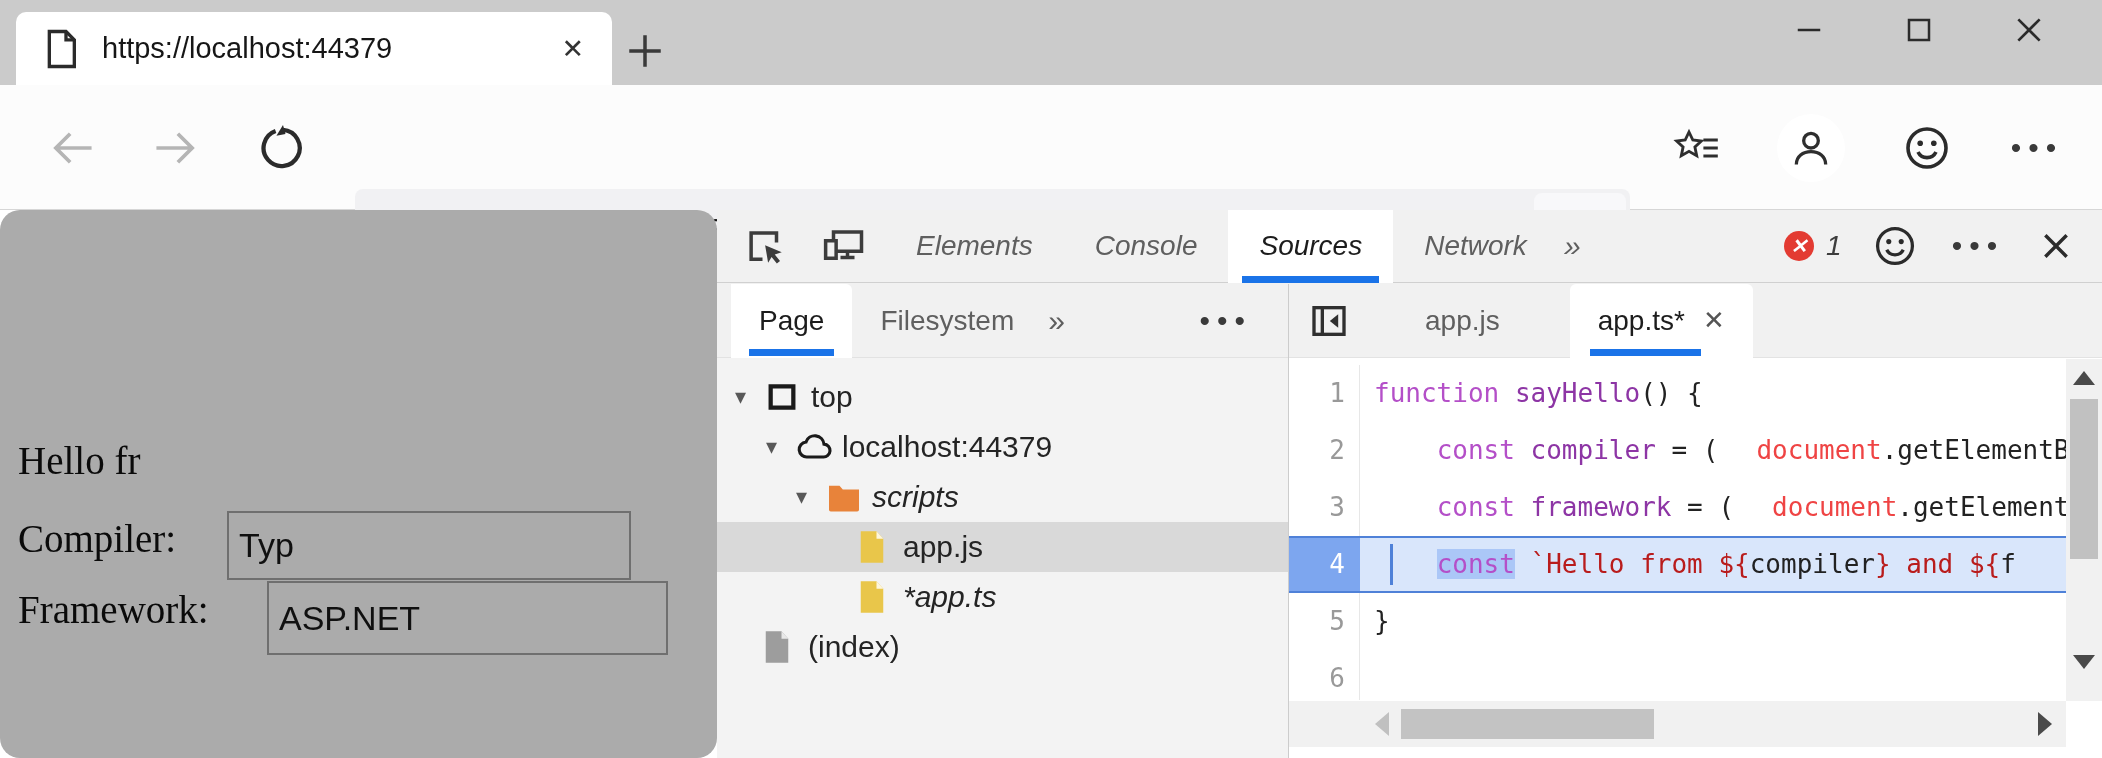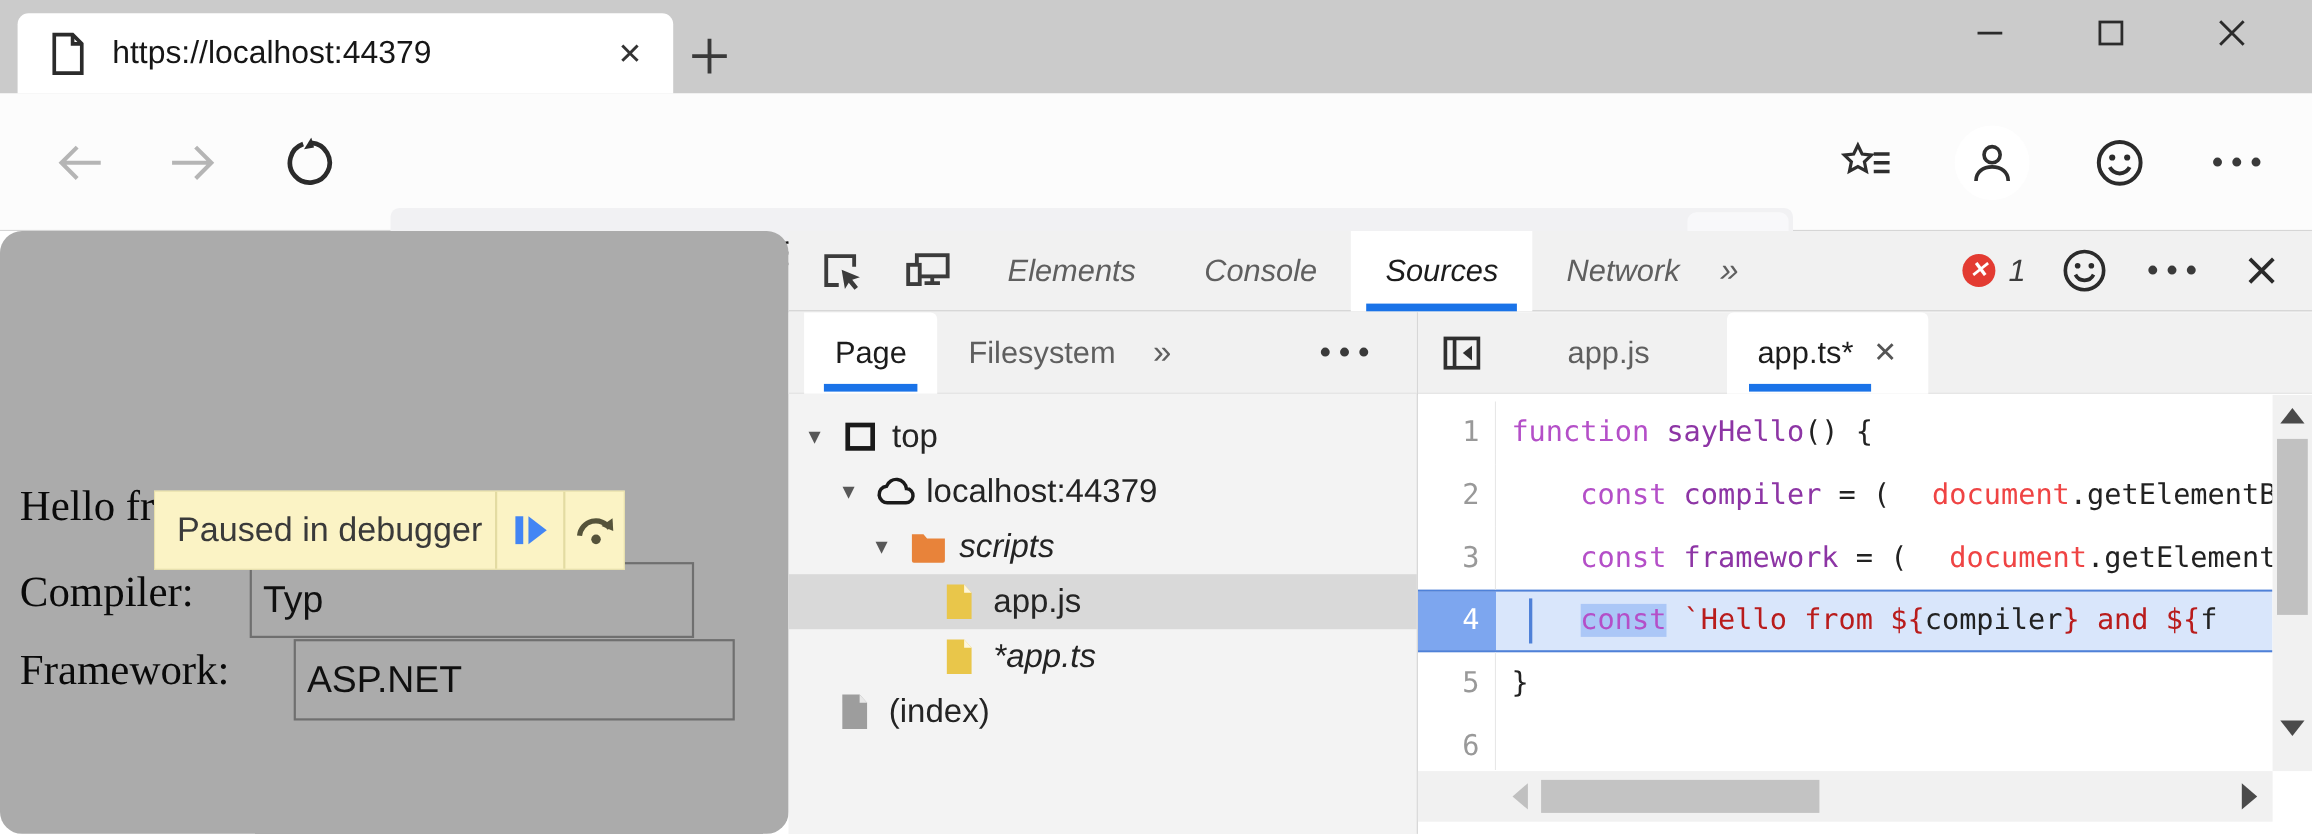--- a/index.html
+++ b/index.html
@@ -214,36 +214,20 @@
 
   <div class="page">
     <div class="hello">Hello fr</div>
 
     <div class="field-label" style="top:306px">Compiler:</div>
     <input class="page-input" style="left: 186px; top: 301px; width: 404px; height: 69px;" value="Typ">
 
     <div class="field-label" style="top:377px">Framework:</div>
     <input class="page-input" style="left: 226px; top: 371px; width: 401px; height: 74px;" value="ASP.NET">
 
-    <div class="banner">
-      <div class="banner-label">Paused in debugger</div>
-      <div class="banner-btn">
-        <svg width="38" height="38" viewBox="0 0 24 24">
-            <rect x="3.5" y="4" width="4.5" height="16" fill="#4285f4"></rect>
-            <path d="M11 4 L21.5 12 L11 20 Z" fill="#4285f4"></path>
-          </svg>
-      </div>
-      <div class="banner-btn" style="width:55px">
-        <svg width="40" height="40" viewBox="0 0 24 24">
-            <path d="M3.5 15 A 9 9 0 0 1 20 11" fill="none" stroke="#55533a" stroke-width="2.8"></path>
-            <path d="M21.5 5.5 l0.4 7 -6.4-2.8 Z" fill="#55533a"></path>
-            <circle cx="12.5" cy="17" r="2.6" fill="#55533a"></circle>
-          </svg>
-      </div>
-    </div>
   </div>
 
   <div class="devtools">
 
     <div class="dt-header">
       <span class="dt-tool">
         <svg width="42" height="42" viewBox="0 0 24 24">
             <path d="M18 10 V4.5 H3.5 v15 H10" fill="none" stroke="#3c3c3c" stroke-width="2"></path>
             <path d="M11.5 11.5 l9.5 4 -4 1.3 3 3.7 -1.8 1.5 -3-3.7 -2 3.2 Z" fill="#3c3c3c"></path>
           </svg>

